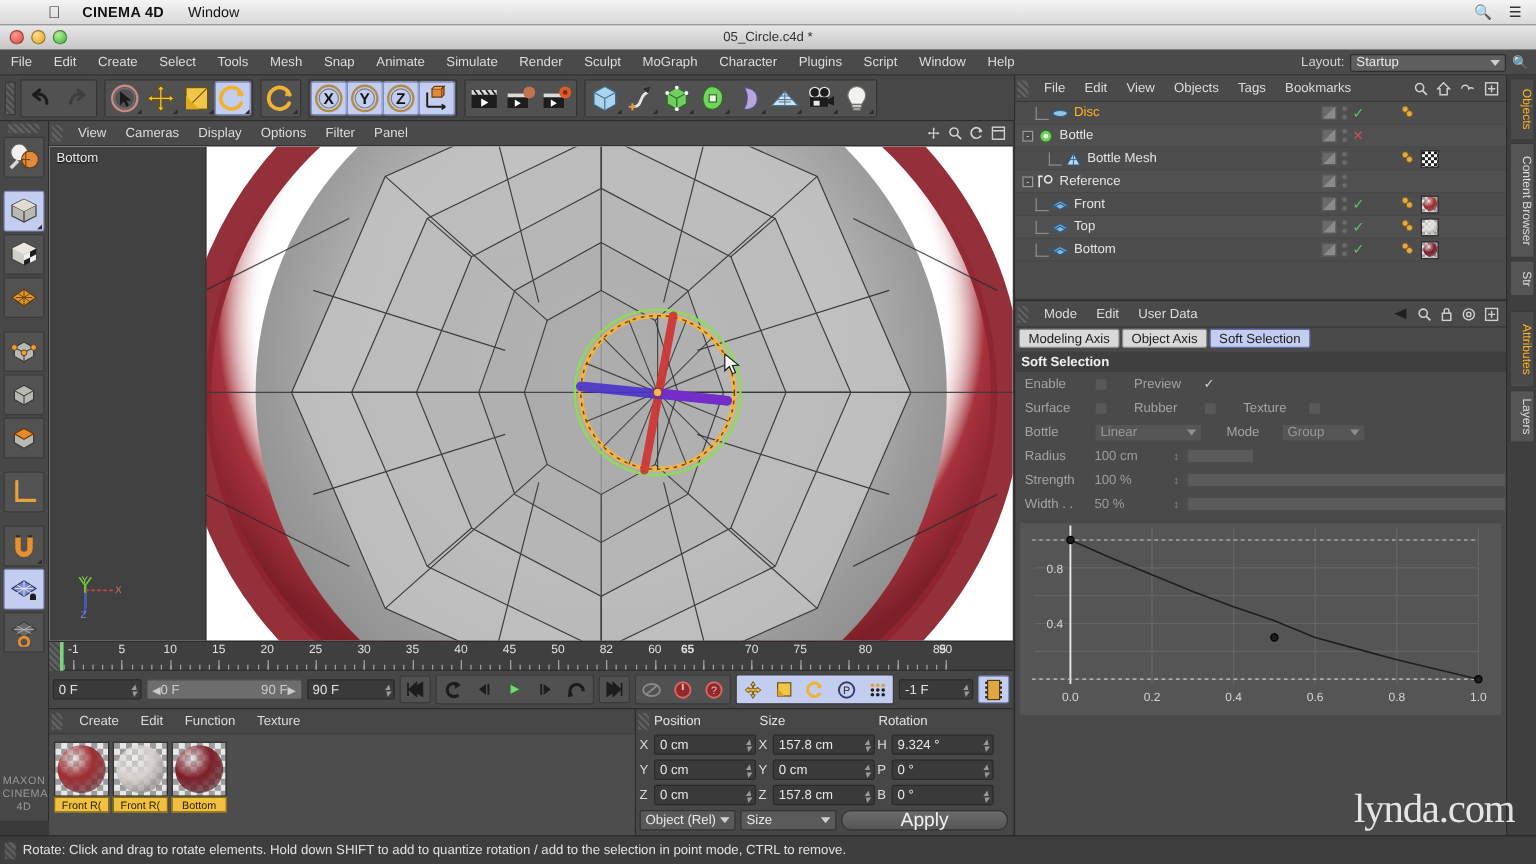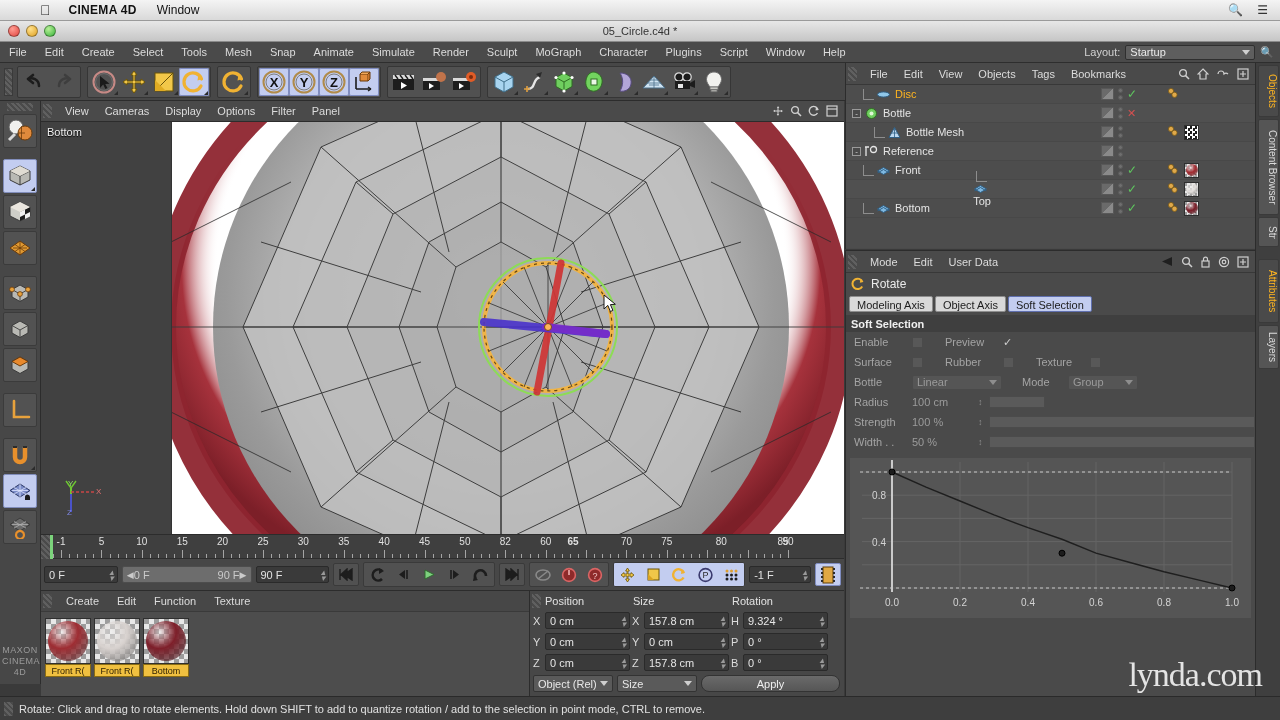--- a/index.html
+++ b/index.html
@@ -157,21 +157,21 @@
   .cfield { width:85px; height:17px; background:#3a3a3a; border:1px solid #2a2a2a;
     border-radius:2px; font-size:11px; color:#e6e6e6; display:flex; align-items:center;
     padding:0 4px; position:relative;}
   .coords-foot { display:flex; align-items:center; gap:4px; padding:2px 4px 0 3px;}
   .csel { height:17px; background:#5a5a5a; border:1px solid #333; border-radius:2px;
     display:flex; align-items:center; padding:0 4px; font-size:11px; color:#e8e8e8; position:relative;}
   .csel .caret { position:absolute; right:4px; top:5px; border-left:4px solid transparent;
     border-right:4px solid transparent; border-top:5px solid #cfcfcf;}
   .applybtn { height:17px; flex:1; background:linear-gradient(#6a6a6a,#565656);
     border:1px solid #333; border-radius:8px; text-align:center; line-height:16px;
-    font-size:11px; color:#f0f0f0;}
+    font-size:16px; color:#f0f0f0;}
 
   
   .objman { position:absolute; left:845px; top:63px; width:410px; height:186px;
     background:#4a4a4a; border-left:1px solid #2c2c2c;}
   .om-menu { height:22px; display:flex; align-items:center; padding-left:2px;
     border-bottom:1px solid #383838;}
   .om-menu .grip2 { width:9px; height:14px; margin-right:5px;
     background:repeating-linear-gradient(45deg,#606060 0 2px,#4a4a4a 2px 4px);}
   .om-menu .mi { padding:0 8px; font-size:11px; color:#dcdcdc;}
   .om-menu-right { margin-left:auto; display:flex; gap:7px; margin-right:6px; align-items:center;}
@@ -1210,21 +1210,21 @@
             <span class="tag-beads"><svg width="14" height="14" viewBox="0 0 14 14">
                 <circle cx="4" cy="4" r="2.6" fill="#e0a94a" stroke="#7a5a16" stroke-width=".8"></circle>
                 <circle cx="7.5" cy="7.8" r="2.6" fill="#e0a94a" stroke="#7a5a16" stroke-width=".8"></circle>
               </svg></span>
             <span class="tag-mat">
               <span class="tag-ball" style="background: radial-gradient(circle at 34% 28%, rgba(255, 255, 255, 0.4), rgb(163, 42, 48) 45%, rgba(0, 0, 0, 0.333));"></span>
             </span>
           </div>
         </div>
         <div class="om-row alt">
-          <div class="om-tree" style="padding-left: 17px; flex-direction: column;">
+          <div class="om-tree" style="padding-left: 17px;">
             <span class="om-branch"></span>
             <svg width="15" height="13" viewBox="0 0 15 13" style="margin-right: 4px;">
               <path d="M1.5 7 L7.5 3.5 L13.5 7 L7.5 10.5 Z" fill="#7fb8e0" stroke="#2f5f85" stroke-width="1"></path>
               <path d="M1.5 9 L7.5 5.5 L13.5 9" fill="none" stroke="#2f5f85" stroke-width="1"></path>
             </svg>
             <span class="om-label">Top</span>
           </div>
           <div class="om-cols">
             <span class="greycard"></span>
             <span class="dotcol">
@@ -1295,27 +1295,20 @@
           <circle cx="6" cy="6" r="4.6" fill="none" stroke="#cfcfcf" stroke-width="1.2"></circle>
           <circle cx="6" cy="6" r="1.8" fill="none" stroke="#cfcfcf" stroke-width="1.2"></circle>
           </svg>
         <svg width="12" height="12" viewBox="0 0 12 12">
           <rect x="1" y="1" width="10" height="10" fill="none" stroke="#cfcfcf" stroke-width="1.2"></rect>
           <path d="M6 3 V9 M3 6 H9" stroke="#cfcfcf" stroke-width="1.2"></path>
           </svg>
       </span>
     </div>
 
-    <div class="at-title">
-      <svg width="14" height="14" viewBox="0 0 14 14">
-        <path d="M11.5 5 A5.2 5.2 0 1 0 11.2 9.4" fill="none" stroke="#f0b233" stroke-width="2"></path>
-        <path d="M9.5 2 L12.2 5 L8.8 5.8 Z" fill="#f0b233"></path>
-        </svg>
-      <span>Rotate</span>
-    </div>
 
     <div class="at-tabs">
       <span class="at-tab">Modeling Axis</span>
       <span class="at-tab">Object Axis</span>
       <span class="at-tab active">Soft Selection</span>
     </div>
 
     <div class="at-section">Soft Selection</div>
 
     <div class="at-row">

